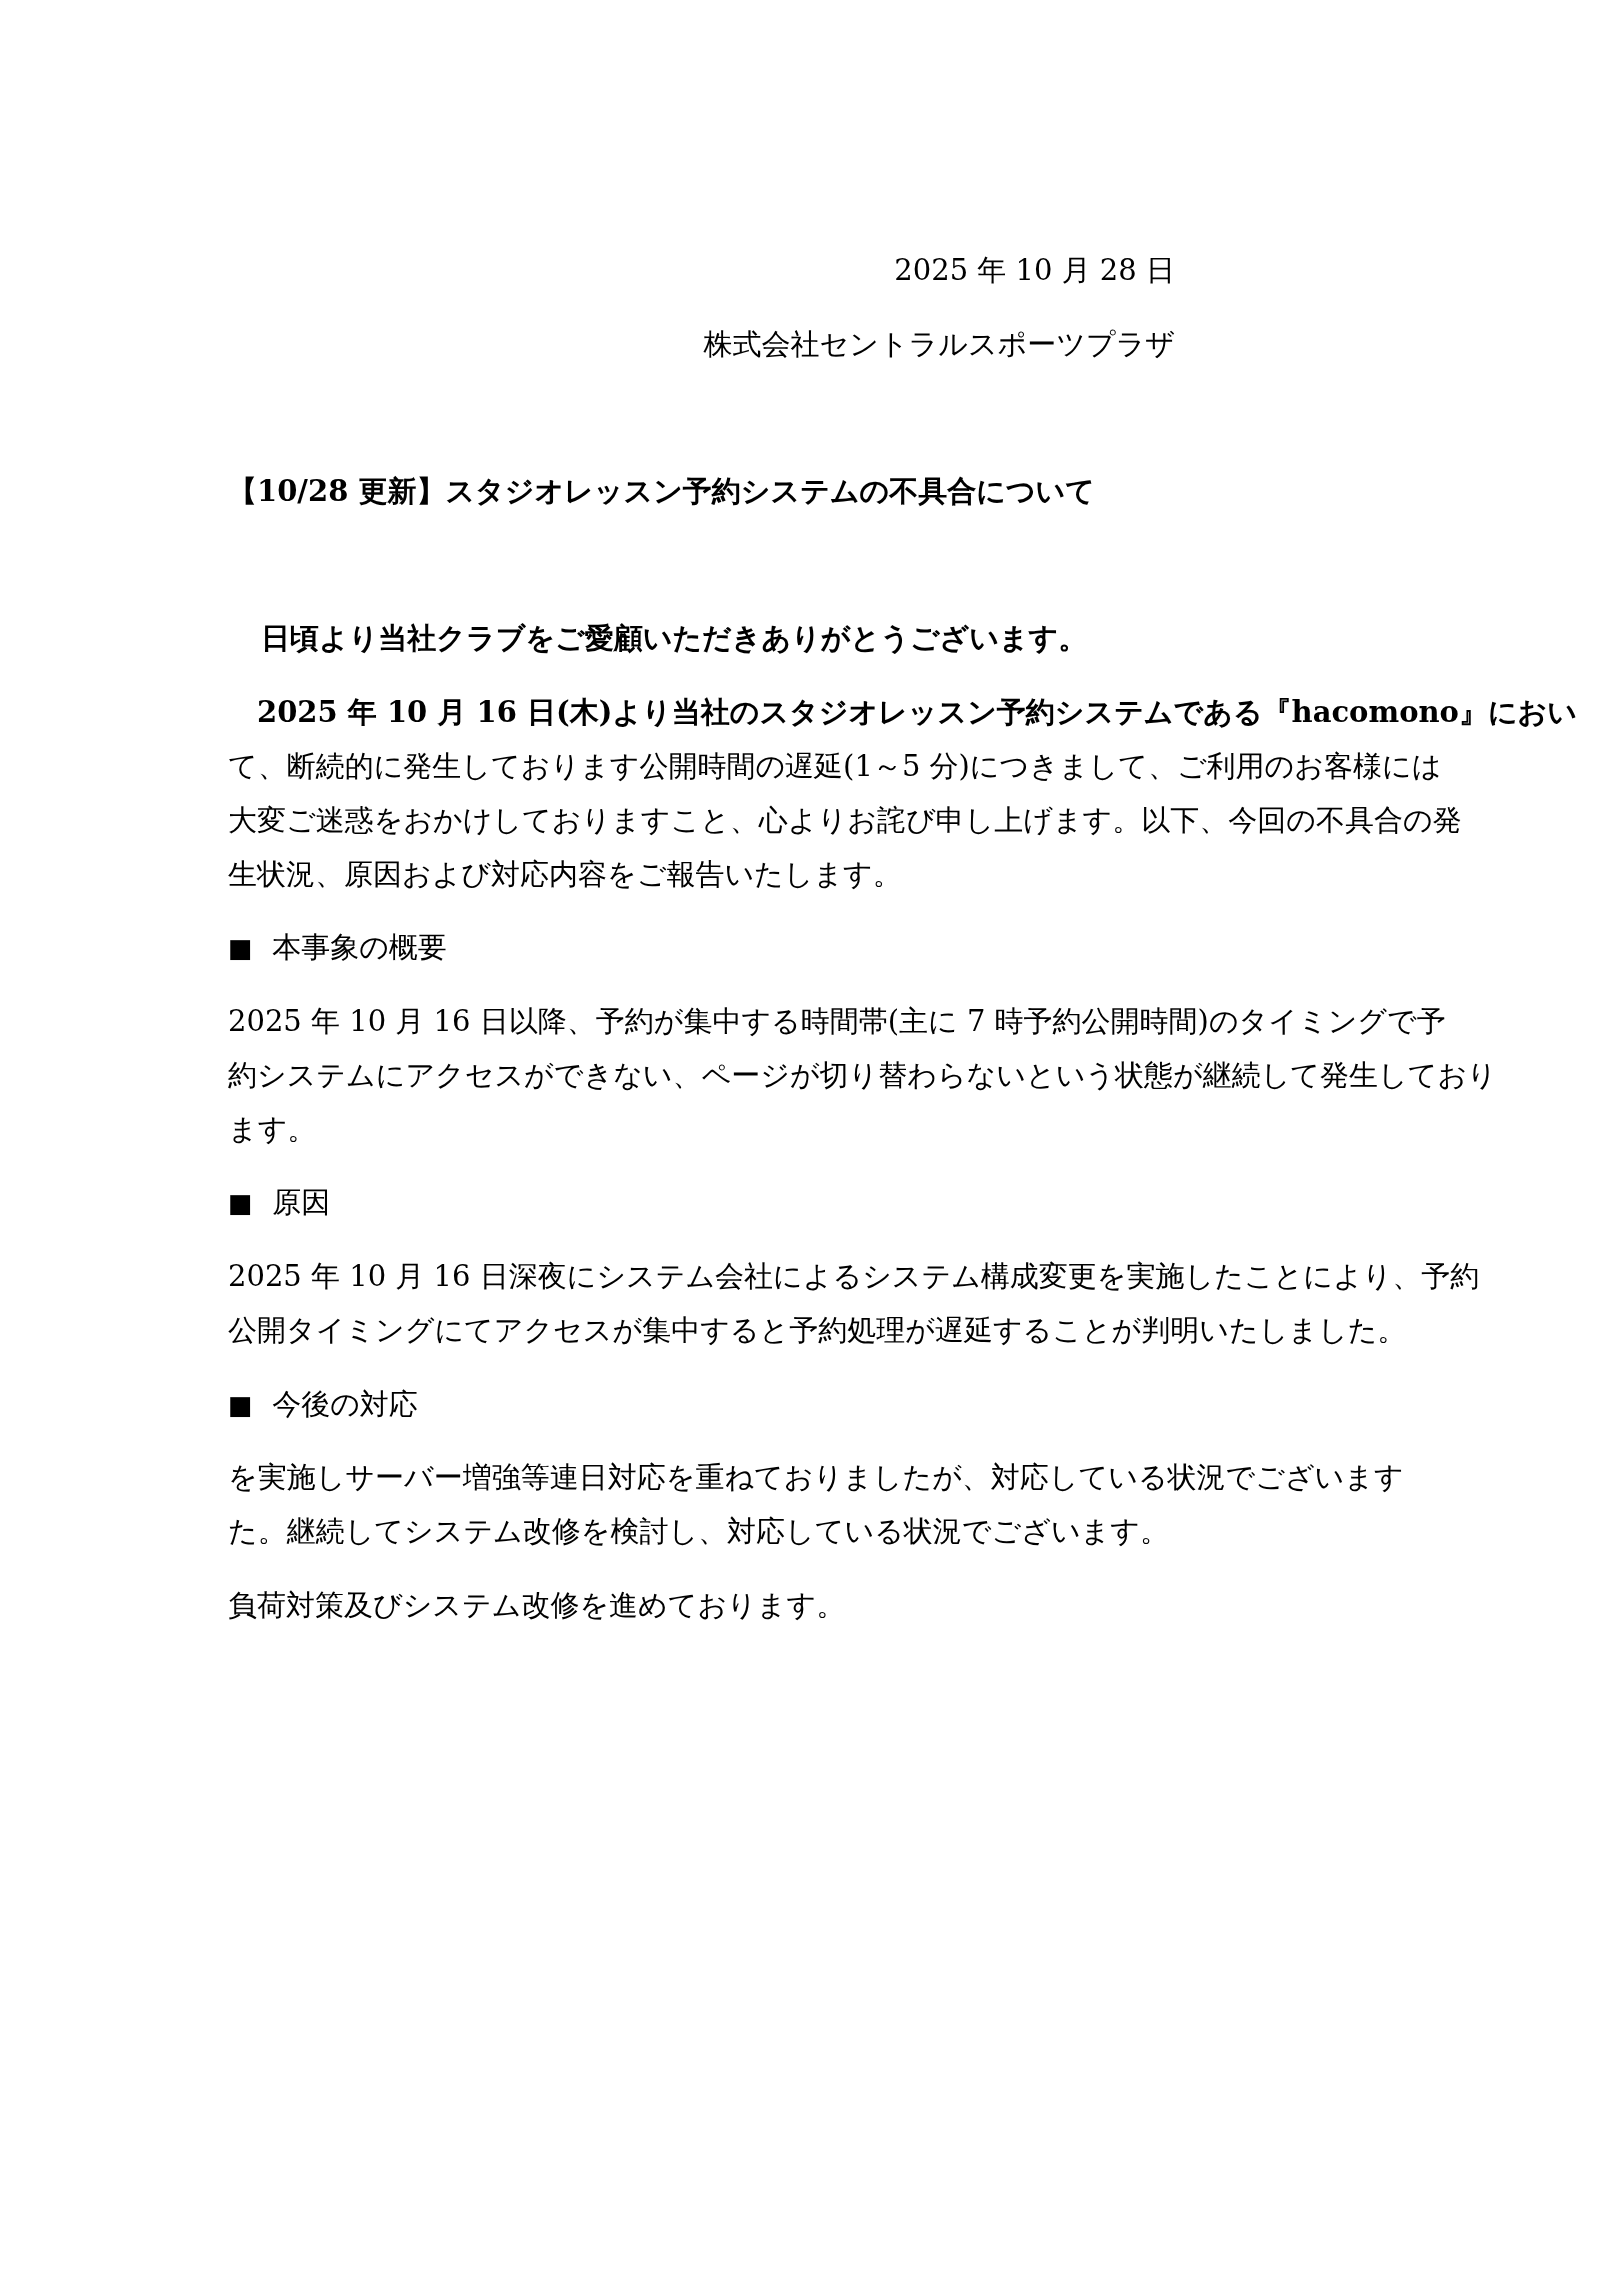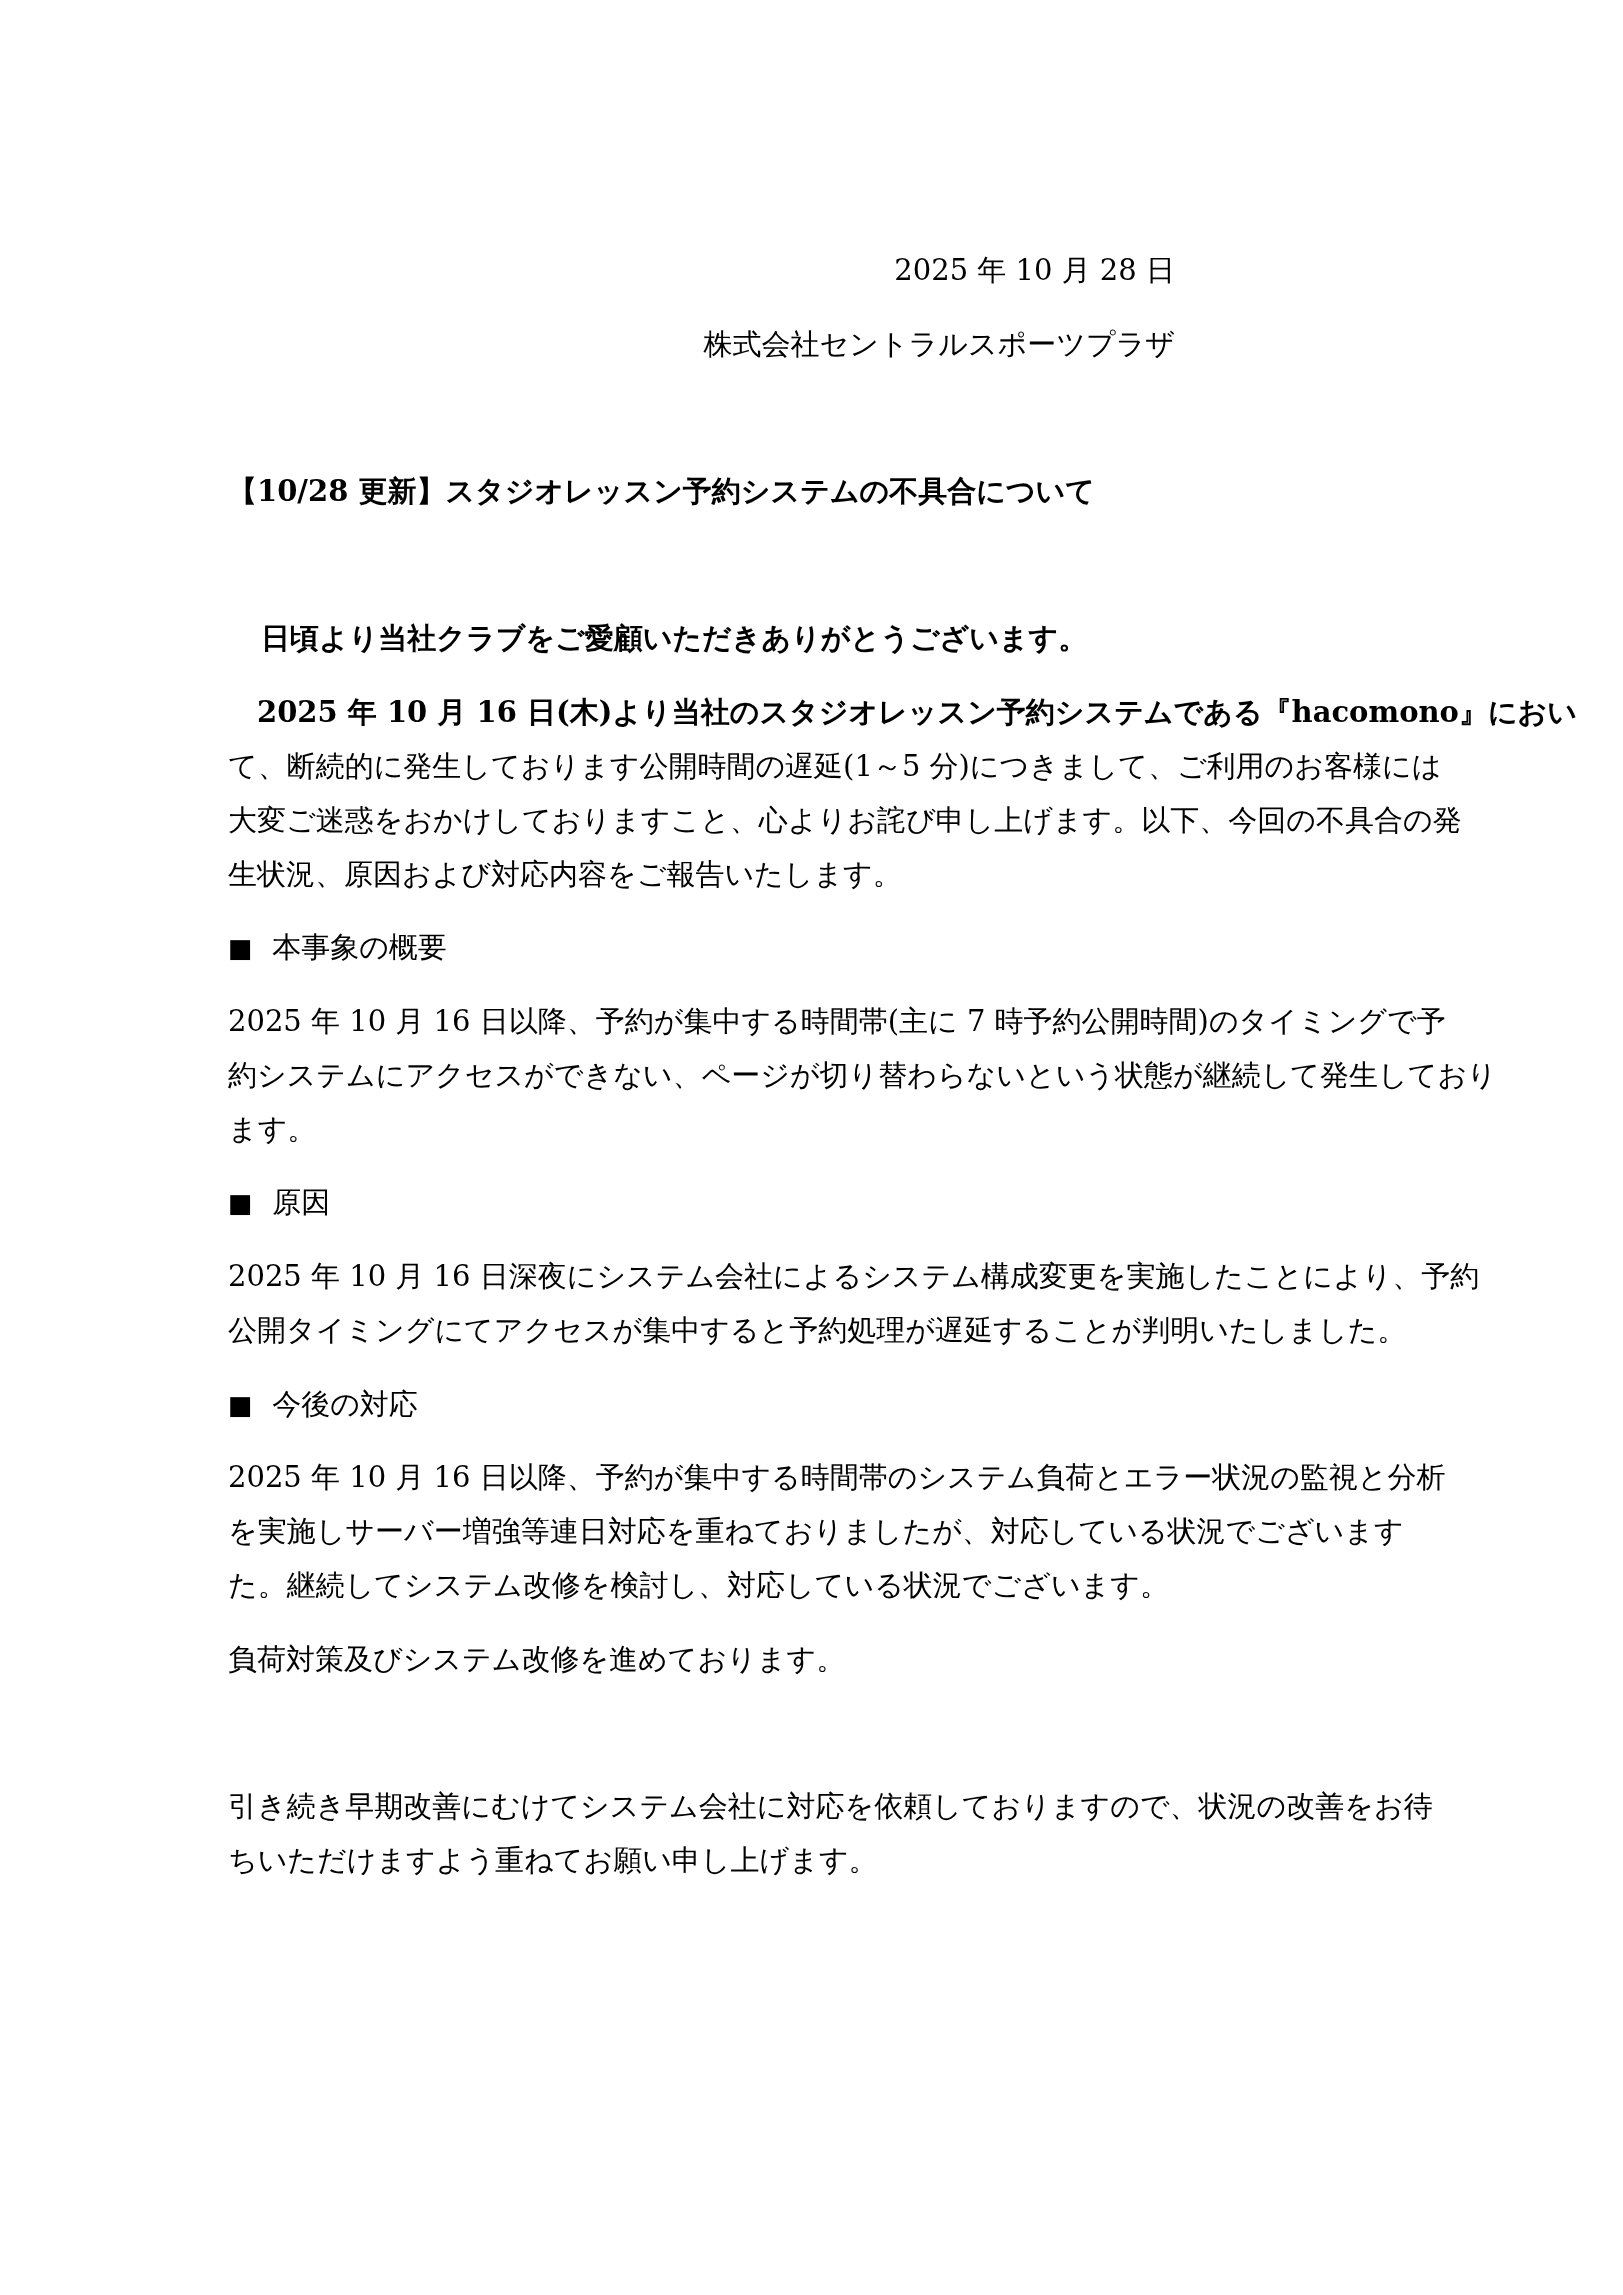--- a/index.html
+++ b/index.html
@@ -100,31 +100,26 @@
     <div class="line">公開タイミングにてアクセスが集中すると予約処理が遅延することが判明いたしました。</div>
   </div>
 
   <div class="p heading">
     <div class="line">
       <span class="marker">■</span><span>今後の対応</span>
     </div>
   </div>
 
   <div class="p">
-    <div class="line">2025 年 10 月 16 日以降、予約が集中する時間帯のシステム負荷とエラー状況の監視と分析</div>
     <div class="line">を実施しサーバー増強等連日対応を重ねておりましたが、対応している状況でございます</div>
     <div class="line">た。継続してシステム改修を検討し、対応している状況でございます。</div>
   </div>
 
 
   <div class="p">
     <div class="line">負荷対策及びシステム改修を進めております。</div>
   </div>
 
   <div class="empty-line"></div>
 
-  <div class="p">
-    <div class="line">引き続き早期改善にむけてシステム会社に対応を依頼しておりますので、状況の改善をお待</div>
-    <div class="line">ちいただけますよう重ねてお願い申し上げます。</div>
-  </div>
 
 </div>
 
 
 </body></html>

